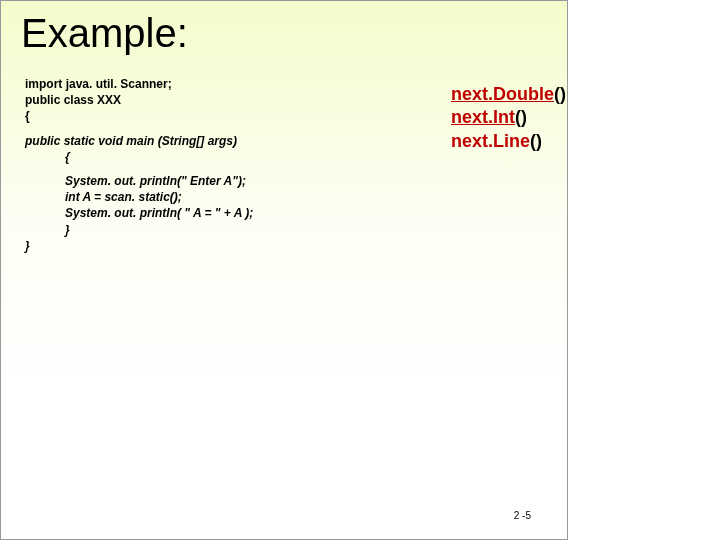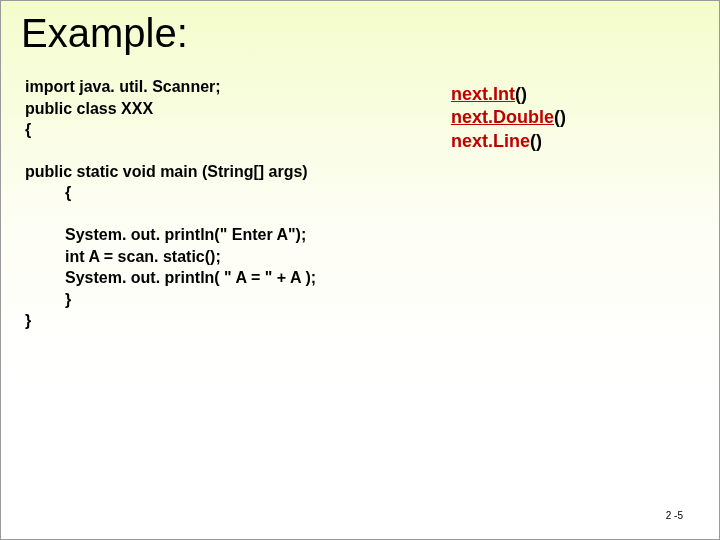--- a/index.html
+++ b/index.html
@@ -4,76 +4,77 @@
 <style>
   html, body {
     margin: 0;
     padding: 0;
     width: 720px;
     height: 540px;
     font-family: Arial, Helvetica, sans-serif;
     overflow: hidden;
   }
   .slide {
-    width: 720px;
+    width: 568px;
     height: 540px;
     background: linear-gradient(to bottom, #f4fccb 0%, #fdfef3 40%, #ffffff 70%, #ffffff 100%);
     border: 1px solid #999;
     box-sizing: border-box;
     position: relative;
   }
   .title {
     font-size: 40px;
     font-weight: normal;
     color: #000;
     padding: 10px 0 0 20px;
     margin: 0;
   }
   .content {
     padding: 20px 0 0 24px;
-    font-size: 16px;
+    font-size: 12px;
     font-weight: bold;
     color: #000;
     line-height: 1.35;
   }
   .methods {
     position: absolute;
     top: 82px;
     left: 450px;
     font-size: 18px;
     font-weight: bold;
     line-height: 1.3;
   }
   .methods .d { color: #c00000; text-decoration: underline; }
   .methods .i { color: #c00000; text-decoration: underline; }
   .methods .l { color: #c00000; }
   .methods .p { color: #000; text-decoration: none; }
   .blk {
-    margin-top: 20px;
+    margin-top: 8px;
+    font-style: italic;
   }
   .indent1 { padding-left: 40px; }
   .pagenum {
     position: absolute;
     bottom: 18px;
     right: 36px;
     font-size: 10px;
     font-weight: normal;
     color: #000;
   }
 </style>
 </head>
 <body>
 
 <div class="slide">
 
   <h1 class="title">Example:</h1>
 
   <div class="methods">
+    <div><span class="d">next.Double</span><span class="p">()</span></div>
     <div><span class="i">next.Int</span><span class="p">()</span></div>
-    <div><span class="d">next.Double</span><span class="p">()</span></div>
     <div><span class="l">next.Line</span><span class="p">()</span></div>
   </div>
 
   <div class="content">
     <div>import java. util. Scanner;</div>
     <div>public class XXX</div>
     <div>{</div>
 
     <div class="blk">
       <div>public static void main (String[] args)</div>

